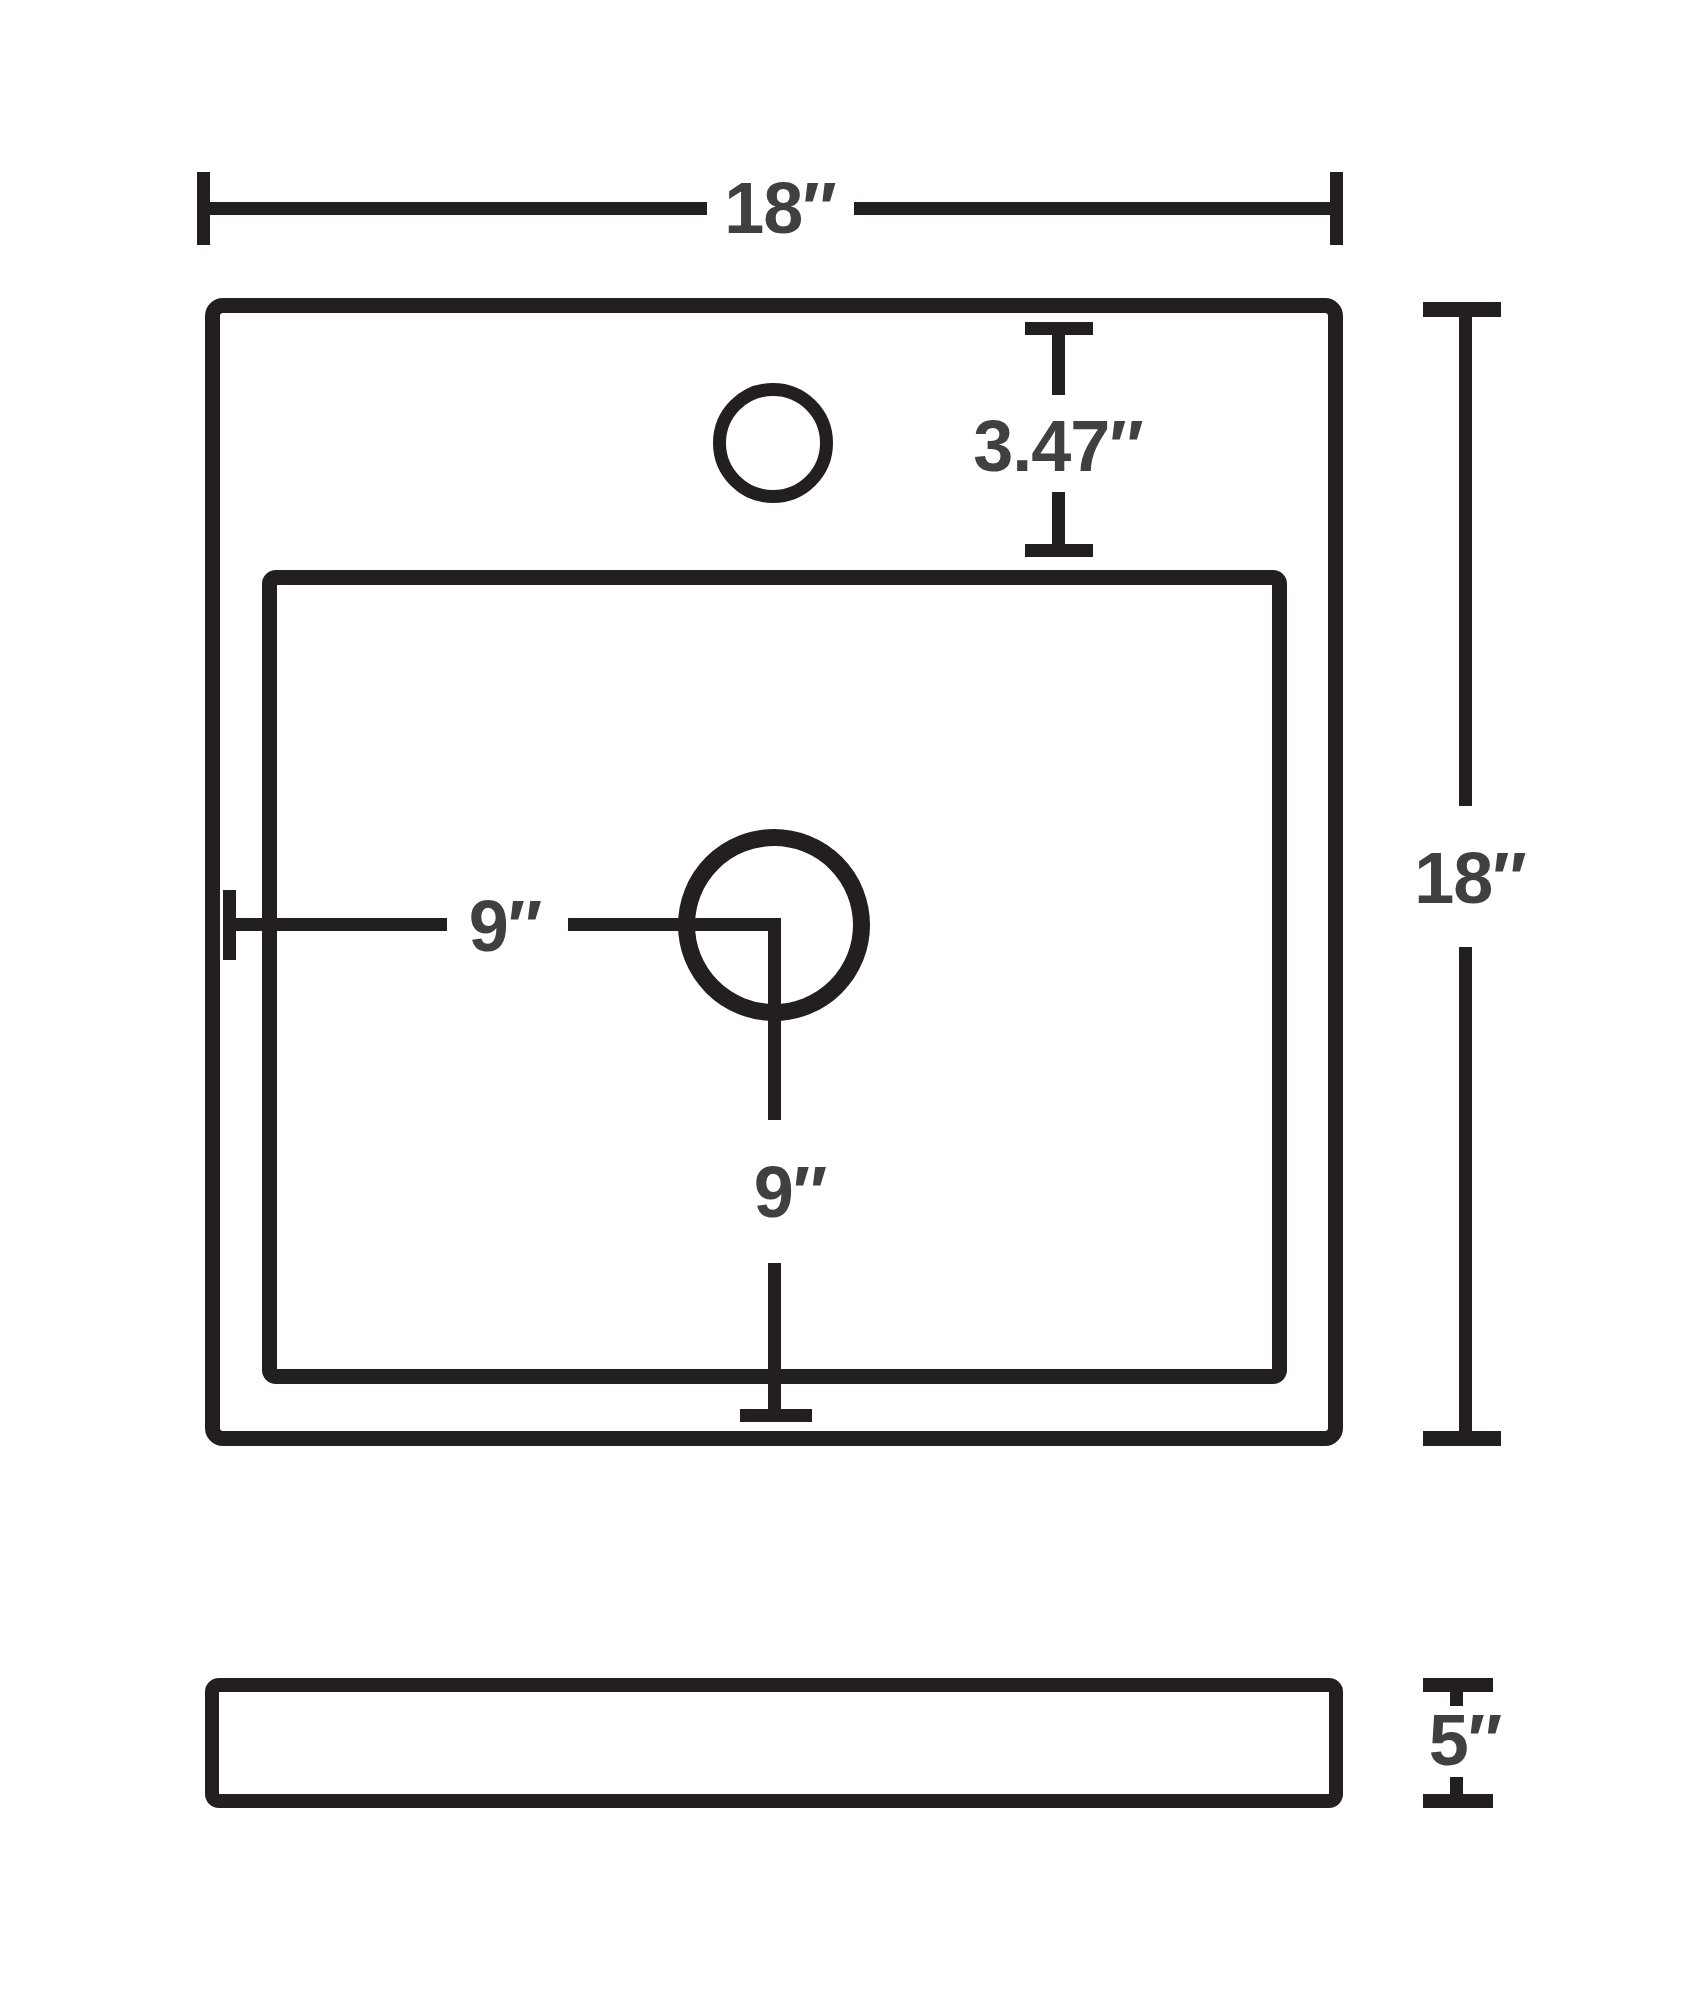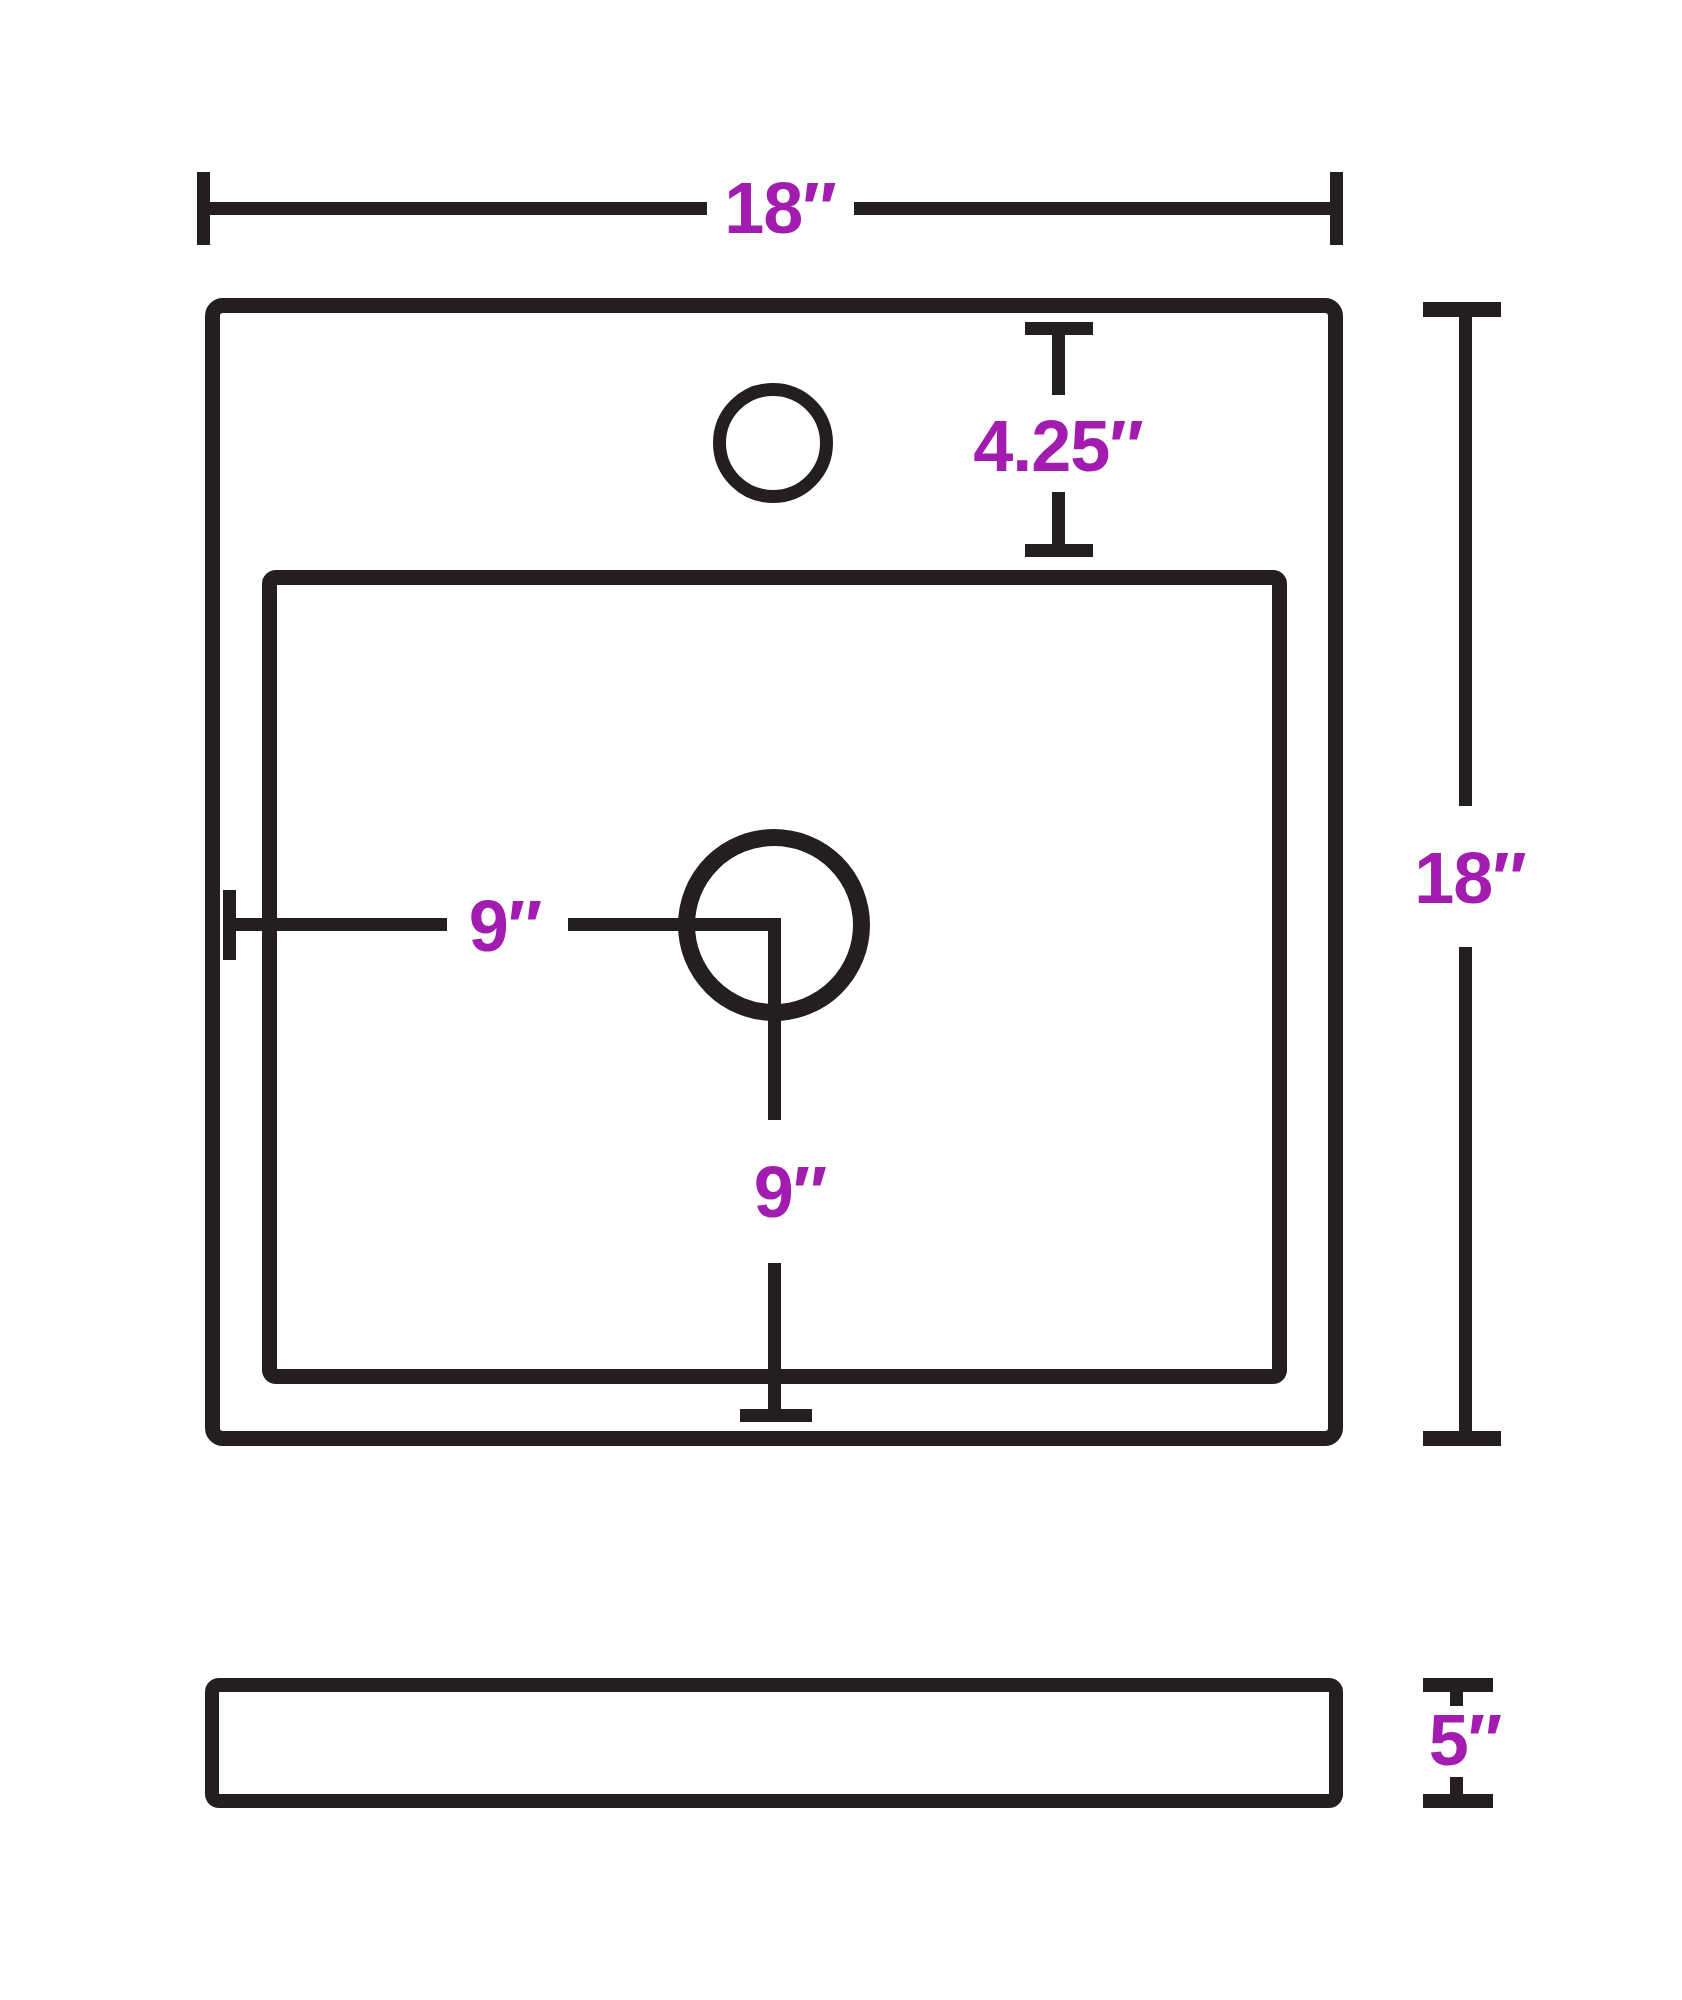--- a/index.html
+++ b/index.html
@@ -23,21 +23,21 @@
   
   .outline {
     position: absolute;
     border: 15px solid #231f20;
     background: transparent;
     box-sizing: border-box;
   }
   .circle { border-radius: 50%; }
   .dim-label {
     position: absolute;
-    color: #a21caf;
+    color: #404040;
     font-weight: bold;
     font-size: 72px;
     line-height: 72px;
     text-align: center;
     white-space: nowrap;
     letter-spacing: -1px;
   }
 </style>
 </head>
 <body>
@@ -50,21 +50,21 @@
   <div class="bar" style="left:854px; top:202px; width:482px; height:13px;"></div>
   <div class="bar" style="left:1330px; top:172px; width:13px; height:73px;"></div>
 
   <div class="outline" style="left:205px; top:298px; width:1138px; height:1148px; border-width:15px; border-radius:18px;"></div>
   <div class="outline" style="left:262px; top:570px; width:1025px; height:814px; border-width:15px; border-radius:14px;"></div>
   <div class="outline circle" style="left:713px; top:383px; width:120px; height:120px; border-width:13px;"></div>
   <div class="outline circle" style="left:678px; top:829px; width:192px; height:192px; border-width:17px;"></div>
 
   <div class="bar" style="left:1025px; top:322px; width:68px; height:13px;"></div>
   <div class="bar" style="left:1052px; top:335px; width:13px; height:60px;"></div>
-  <div class="dim-label" style="left:908px; top:410px; width:300px;">4.25″</div>
+  <div class="dim-label" style="left:908px; top:410px; width:300px;">3.47″</div>
   <div class="bar" style="left:1052px; top:492px; width:13px; height:52px;"></div>
   <div class="bar" style="left:1025px; top:544px; width:68px; height:13px;"></div>
 
   <div class="bar" style="left:223px; top:890px; width:13px; height:70px;"></div>
   <div class="bar" style="left:229px; top:918px; width:218px; height:13px;"></div>
   <div class="dim-label" style="left:405px; top:890px; width:200px;">9″</div>
   <div class="bar" style="left:568px; top:918px; width:213px; height:13px;"></div>
 
   <div class="bar" style="left:768px; top:918px; width:13px; height:202px;"></div>
   <div class="dim-label" style="left:690px; top:1156px; width:200px;">9″</div>

